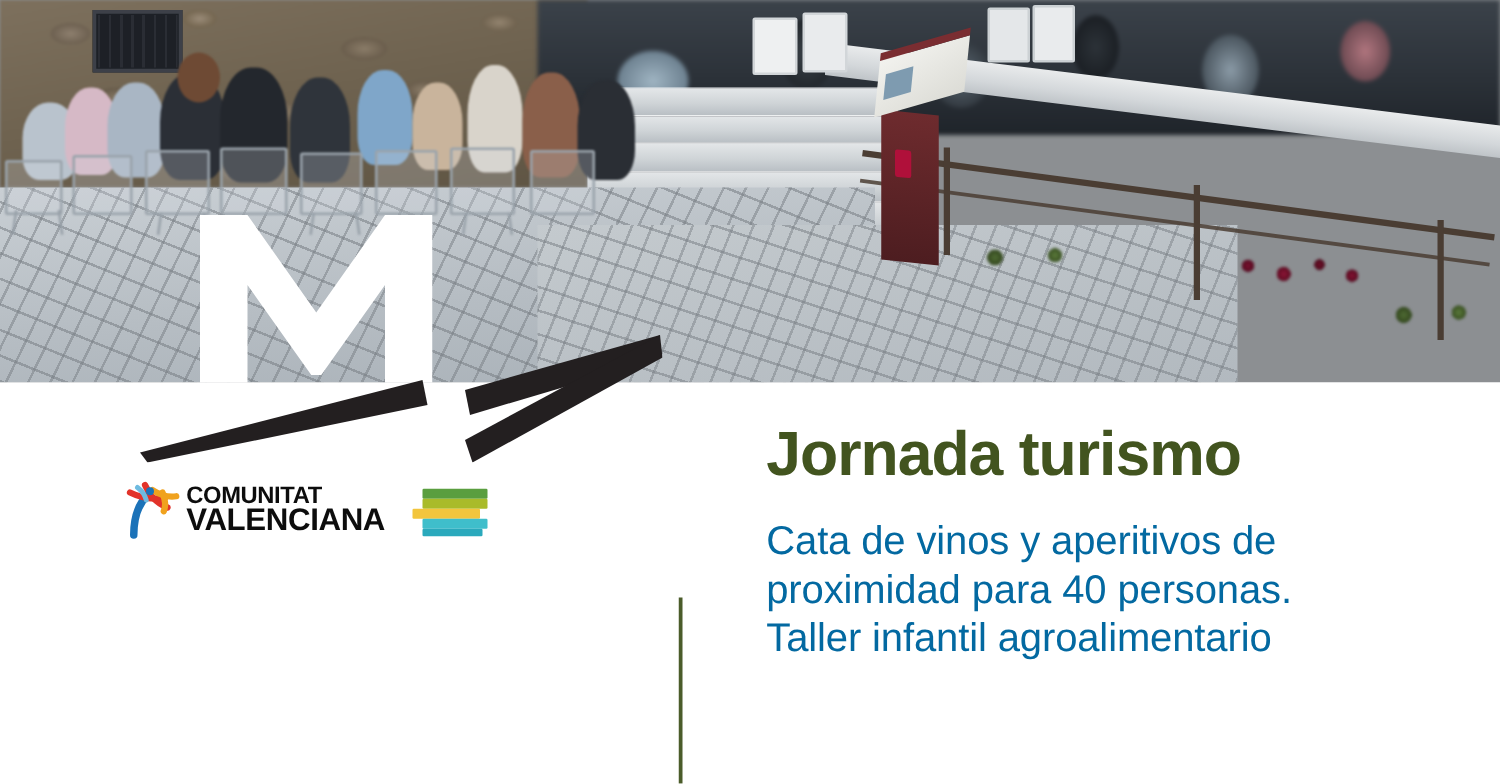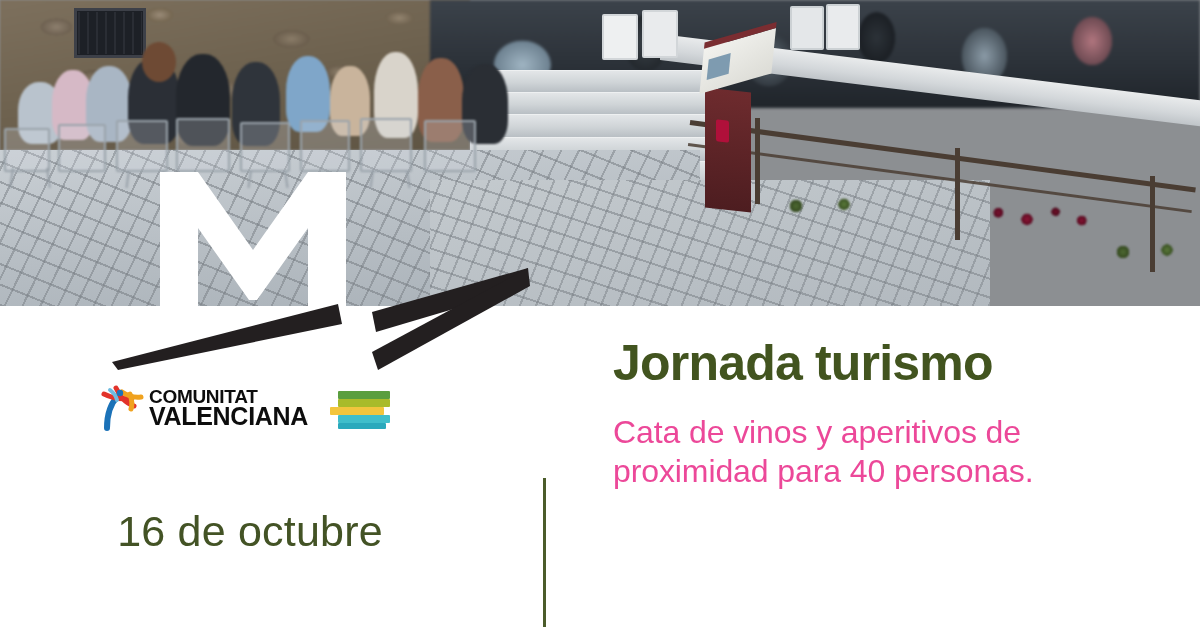--- a/index.html
+++ b/index.html
@@ -232,21 +232,21 @@
 
   
   .right-col { position:absolute; left:613px; top:336px; width:560px; }
   .headline {
     color:#42541f; font-weight:bold;
     font-size:50px; line-height:1.1;
     letter-spacing:-0.8px;
   }
   .subcopy {
     margin-top:22px;
-    color:#ec4899; font-weight:normal;
+    color:#0369a1; font-weight:normal;
     font-size:32px; line-height:1.22;
     letter-spacing:-0.1px;
   }
 </style>
 </head>
 <body>
 
 <div class="poster">
 
   <div class="photo-band">
@@ -358,29 +358,29 @@
           <div class="cs-bar" style="left:8px;top:2px;width:52px;background:#5a9e3f;"></div>
           <div class="cs-bar" style="left:8px;top:10px;width:52px;background:#a9bb2a;"></div>
           <div class="cs-bar" style="left:0px;top:18px;width:54px;background:#f2c53d;"></div>
           <div class="cs-bar" style="left:8px;top:26px;width:52px;background:#3fbecb;"></div>
           <div class="cs-bar" style="left:8px;top:34px;width:48px;height:6px;background:#2aa9bc;"></div>
         </div>
       </div>
     </div>
 
     <div class="place-block">
-      <div>16 de octubre</div>
     </div>
   </div>
 
   <div class="divider"></div>
 
   <div class="right-col">
     <div class="headline">
       <div>Jornada turismo</div>
     </div>
     <div class="subcopy">
       <div>Cata de vinos y aperitivos de</div>
       <div>proximidad para 40 personas.</div>
+      <div>Taller infantil agroalimentario</div>
     </div>
   </div>
 
 </div>
 
 </body></html>

